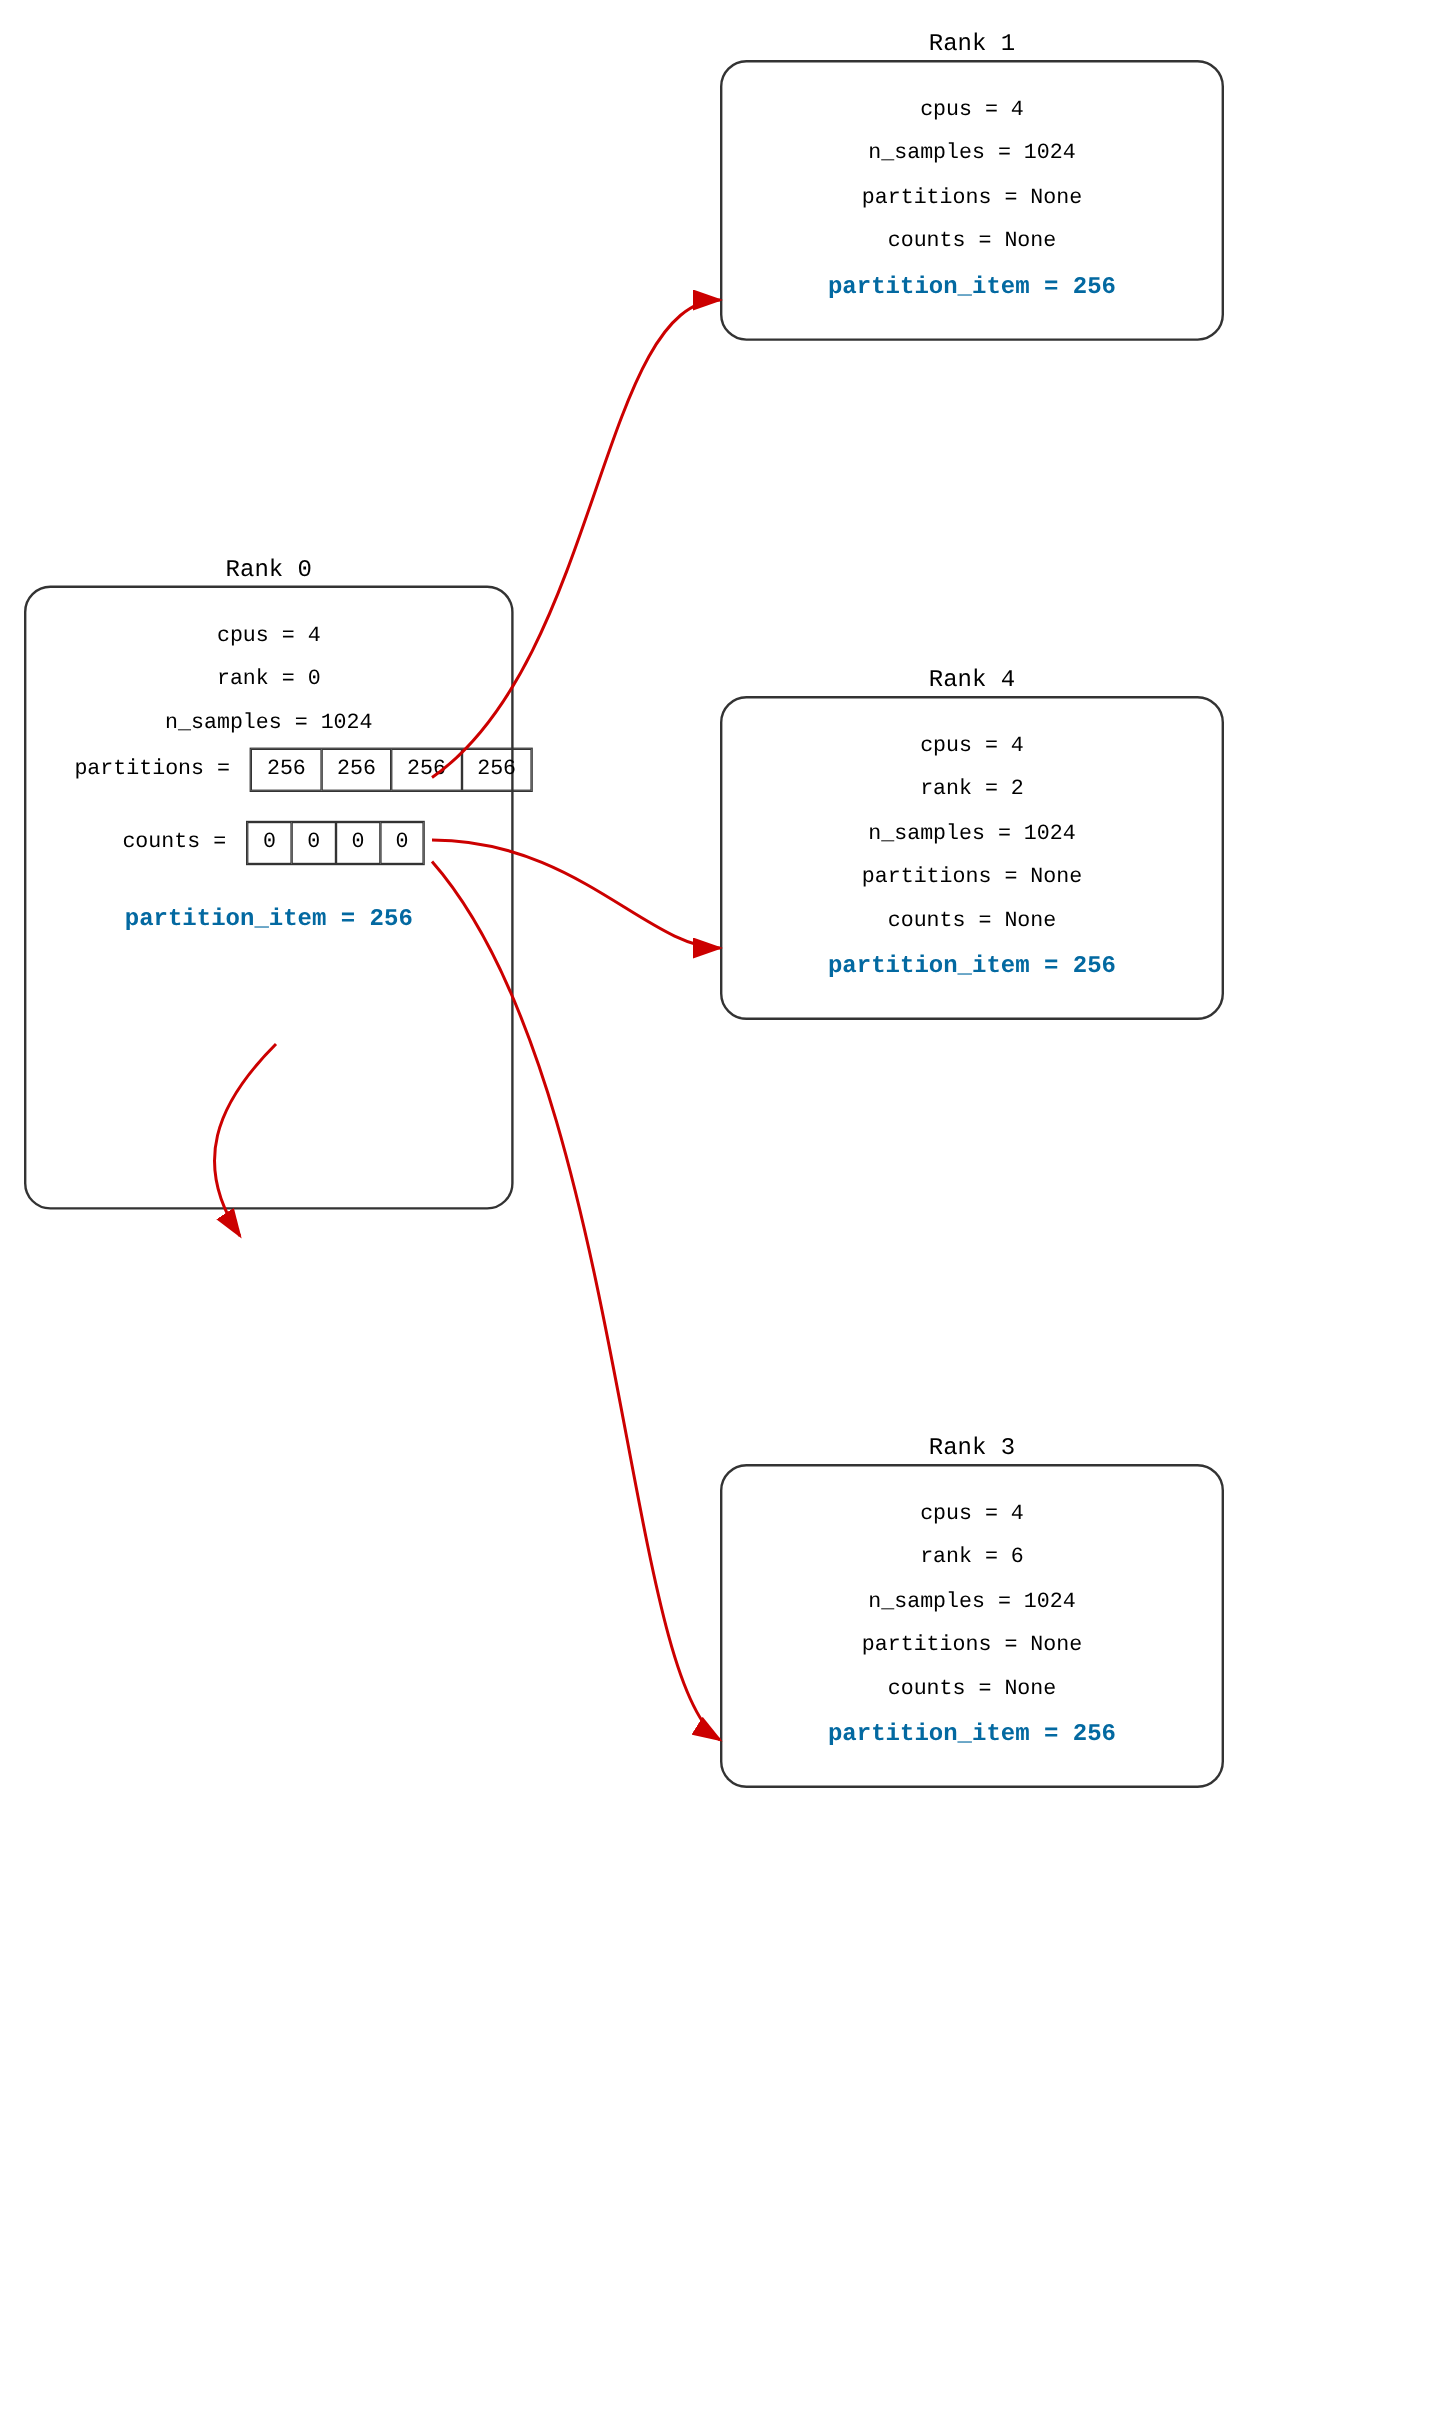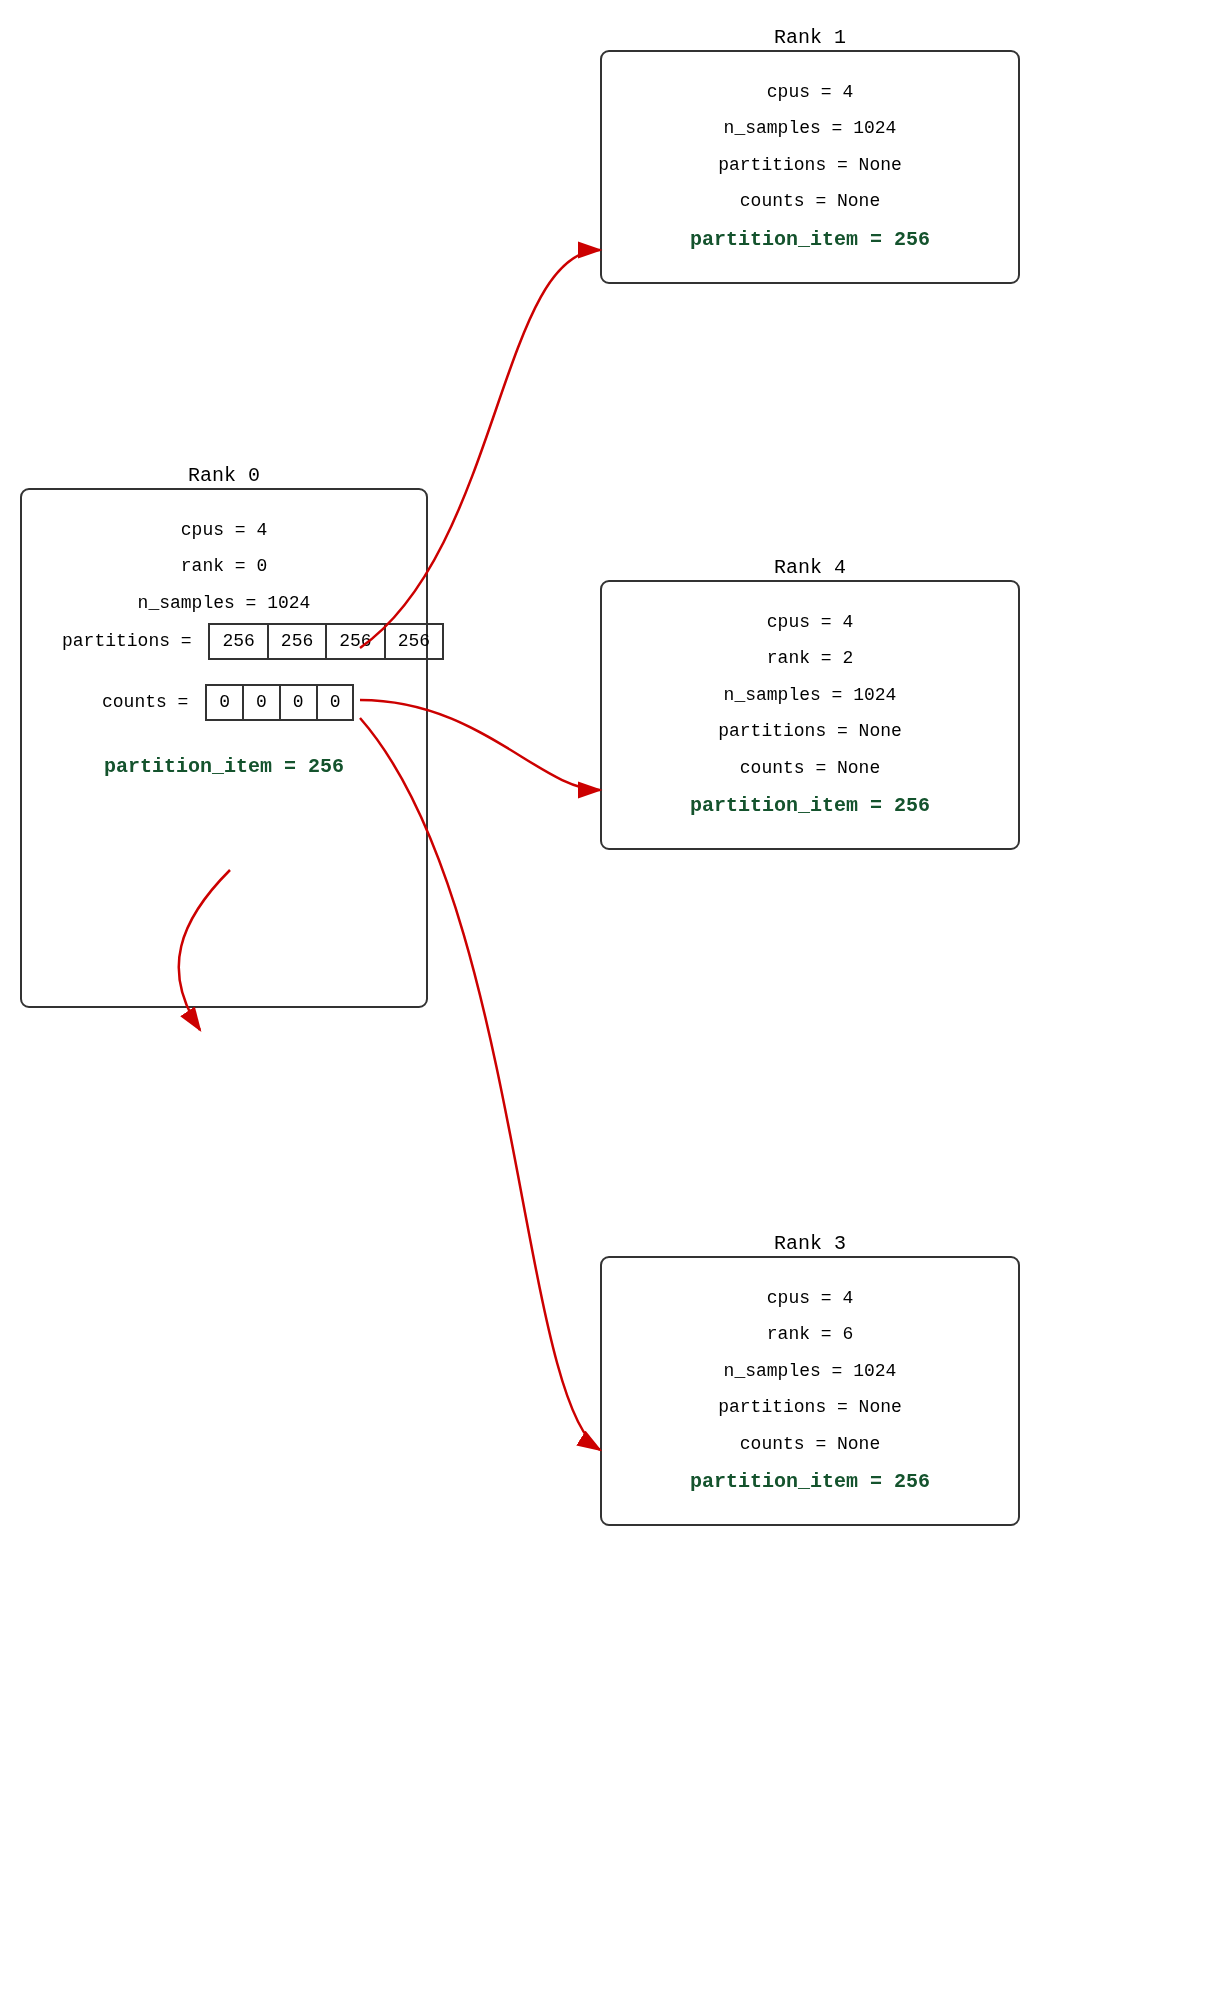--- a/index.html
+++ b/index.html
@@ -15,21 +15,21 @@
     .diagram-container {
       position: relative;
       width: 1208px;
       height: 2010px;
     }
 
     
     .rank-box {
       position: absolute;
       border: 2px solid #333;
-      border-radius: 9px;
+      border-radius: 22px;
       padding: 20px 30px;
       background: #fff;
       font-size: 18px;
       line-height: 1.8;
     }
 
     .rank-box .title {
       text-align: center;
       font-size: 20px;
       margin-bottom: 10px;
@@ -41,21 +41,21 @@
 
     .rank-box .field-row {
       display: flex;
       align-items: center;
       justify-content: center;
       gap: 6px;
       margin: 4px 0;
     }
 
     .rank-box .highlight {
-      color: #14532d;
+      color: #0369a1;
       font-weight: bold;
       font-size: 20px;
     }
 
     
     .array-box {
       display: inline-flex;
       flex-direction: row;
       border: 1.5px solid #333;
     }
@@ -122,21 +122,21 @@
   <div class="rank-box" id="rank2-box" style="left: 600px; top: 580px; width: 420px;">
     <div class="title">Rank 4</div>
     <div class="field-row">cpus = 4</div>
     <div class="field-row">rank = 2</div>
     <div class="field-row">n_samples = 1024</div>
     <div class="field-row">partitions = None</div>
     <div class="field-row">counts = None</div>
     <div class="field-row highlight">partition_item = 256</div>
   </div>
 
-  <div class="rank-box" id="rank3-box" style="left: 600px; top: 1220px; width: 420px; margin-top: 36px;">
+  <div class="rank-box" id="rank3-box" style="left: 600px; top: 1220px; width: 420px;">
     <div class="title">Rank 3</div>
     <div class="field-row">cpus = 4</div>
     <div class="field-row">rank = 6</div>
     <div class="field-row">n_samples = 1024</div>
     <div class="field-row">partitions = None</div>
     <div class="field-row">counts = None</div>
     <div class="field-row highlight">partition_item = 256</div>
   </div>
 
   <svg class="arrows-svg">

